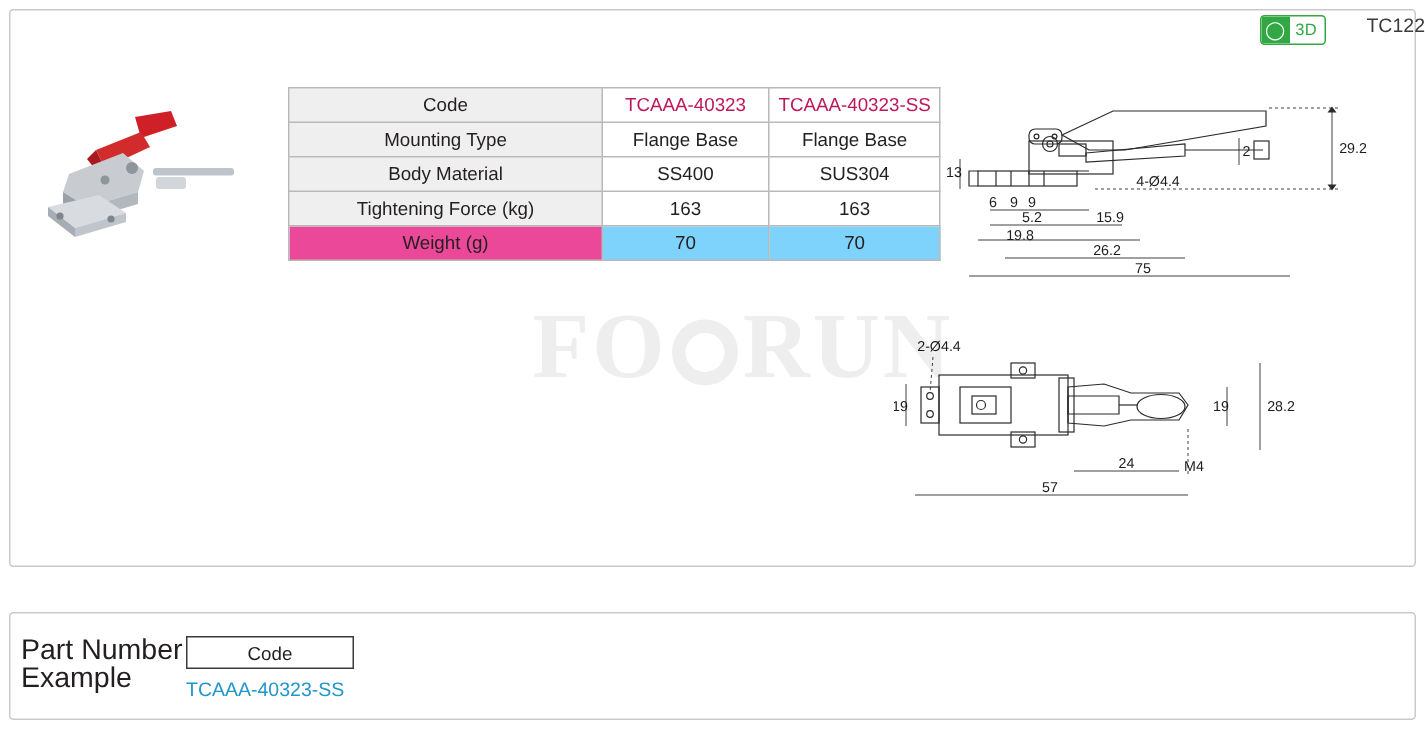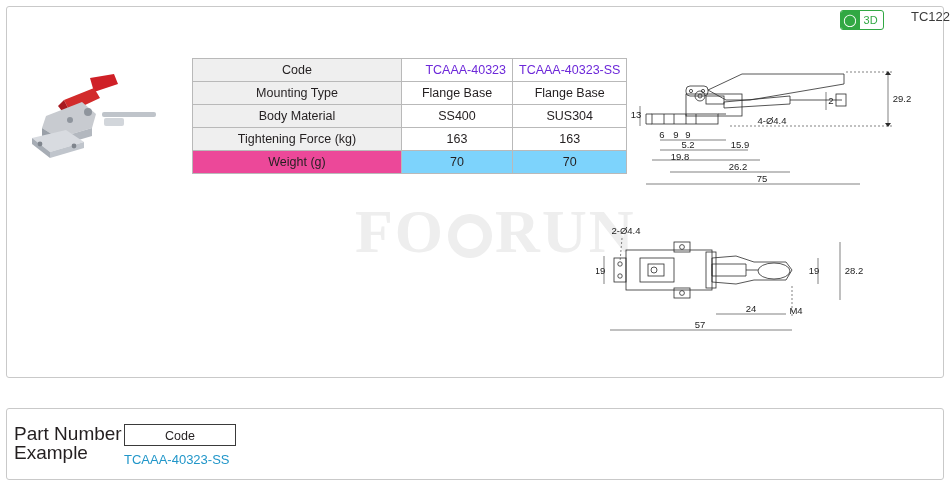--- a/index.html
+++ b/index.html
@@ -69,22 +69,21 @@
   table.spec td.rowhead {
     background:#efefef;
     width:196px;
     color:#231f20;
   }
   table.spec td.val {
     width:98px;
     background:#ffffff;
   }
   table.spec tr.head td.val {
-    color:#6d28d9;
-    text-align:right;
+    color:#be185d;
   }
   table.spec tr.last td.val { background:#7dd3fc; }
   table.spec tr.last td.rowhead { background:#ec4899; }
   
   .watermark {
     position:absolute; left:355px; top:196px;
     font-size:62px; font-weight:bold;
     color:#eeeeee;
     letter-spacing:2px;
     font-family:Liberation Serif, serif;

